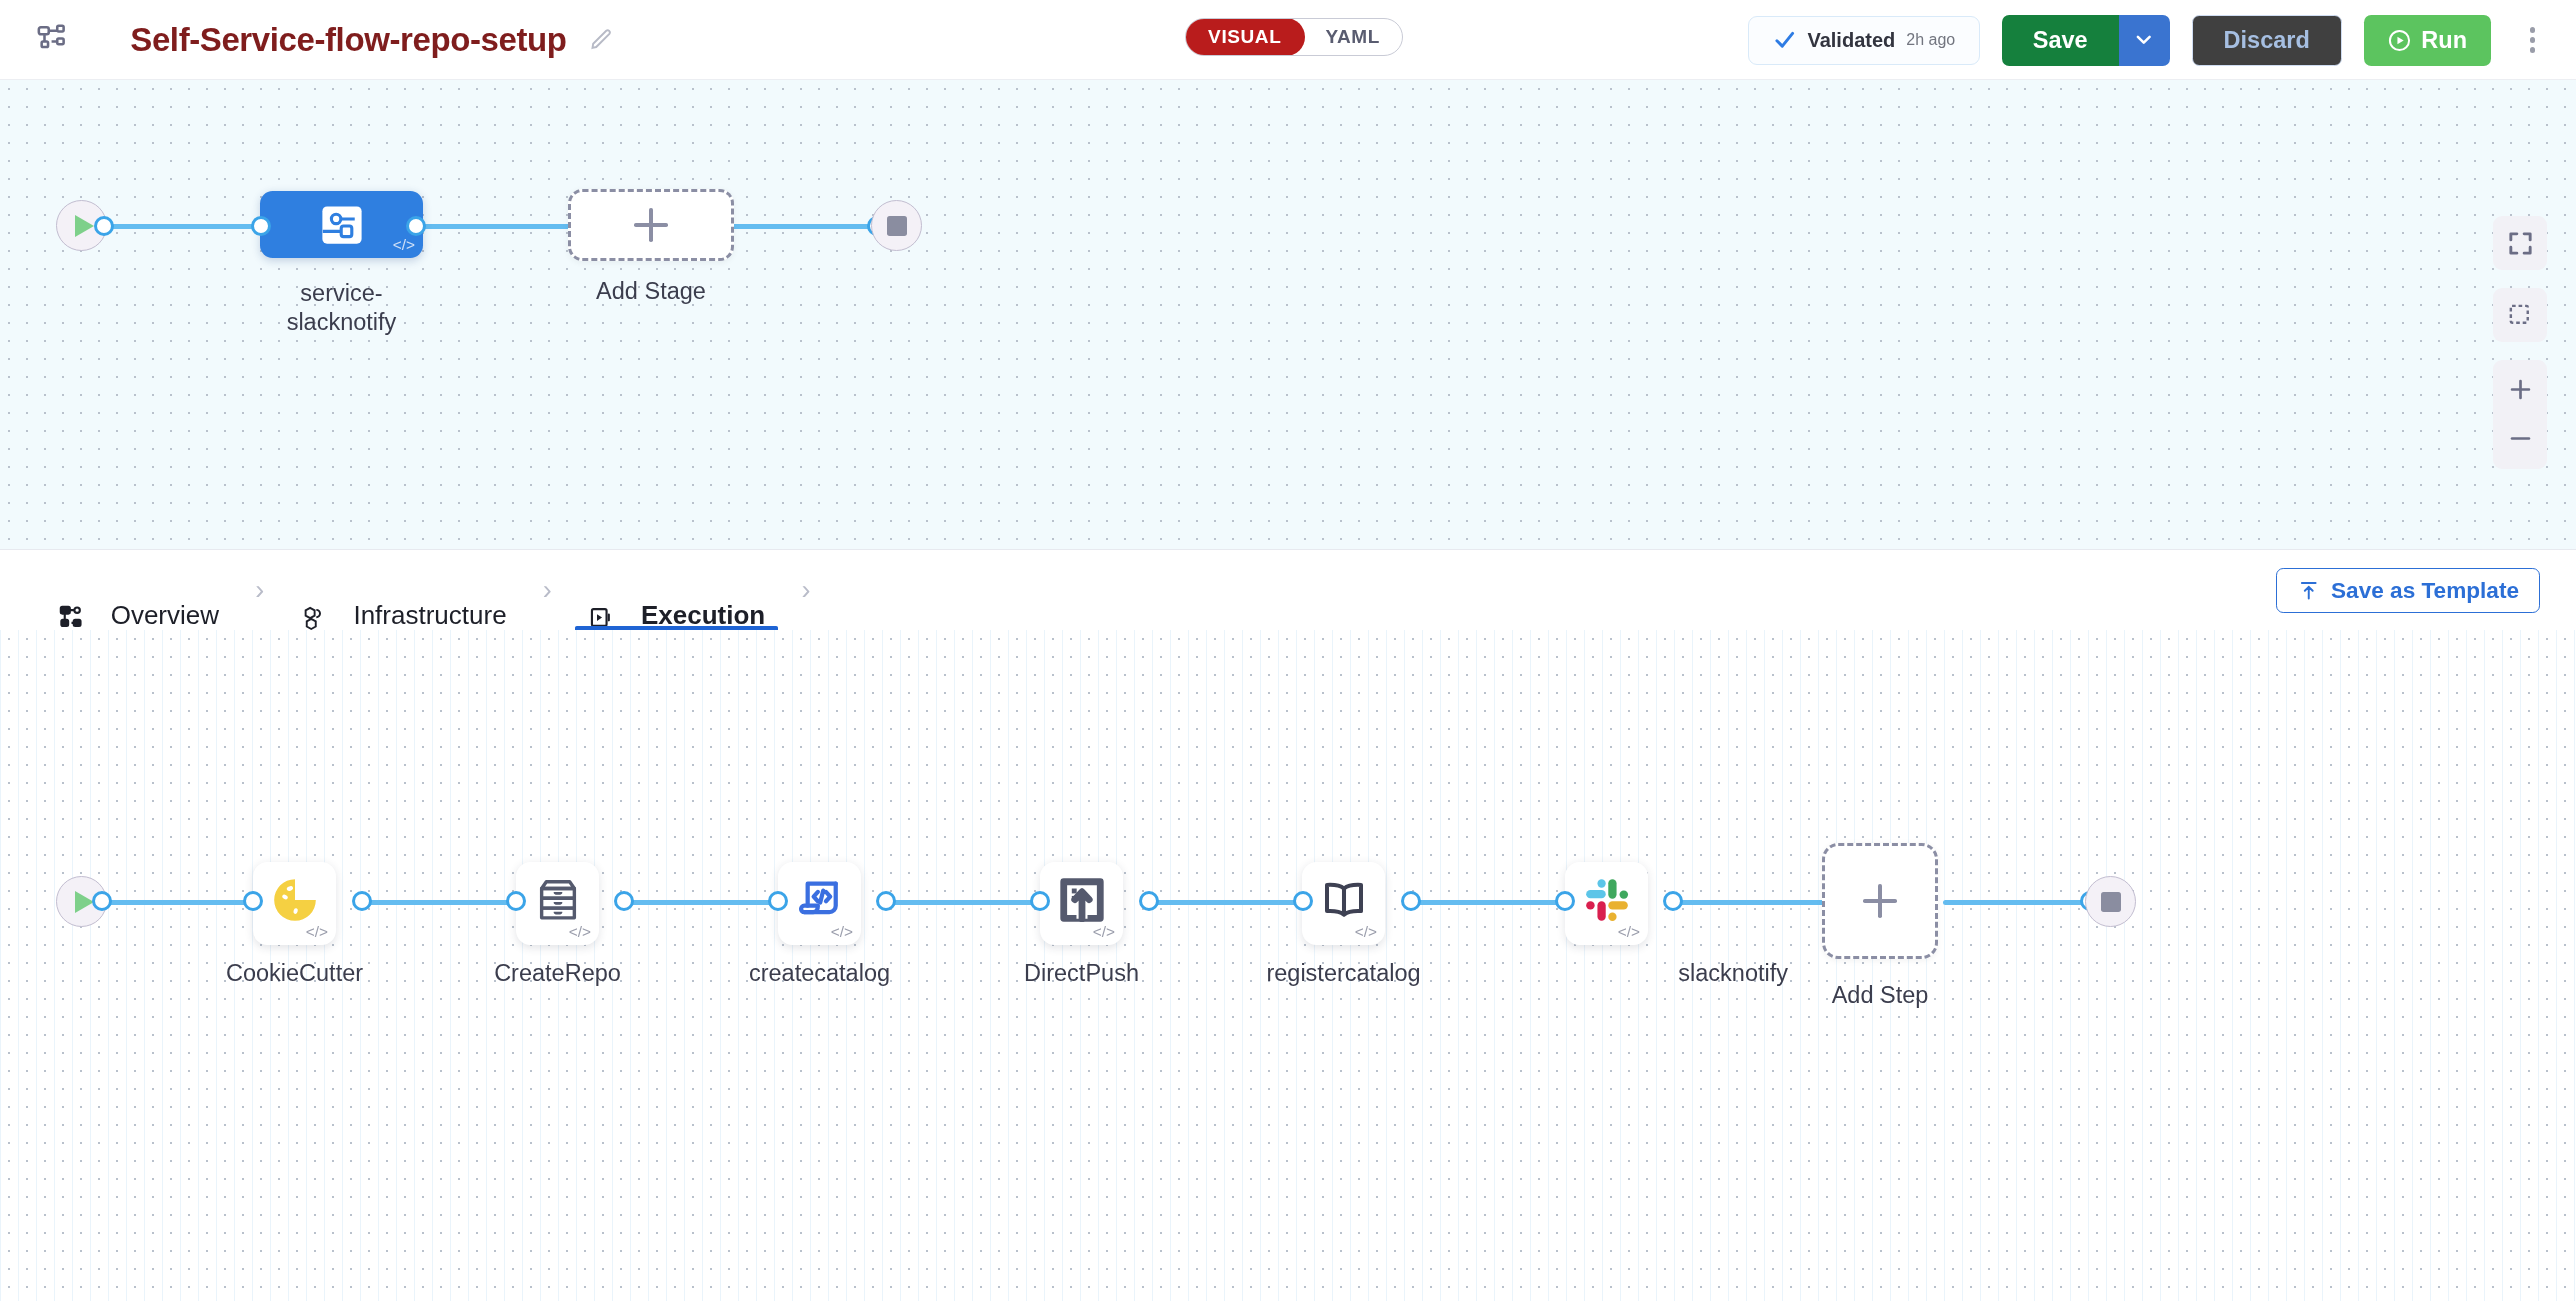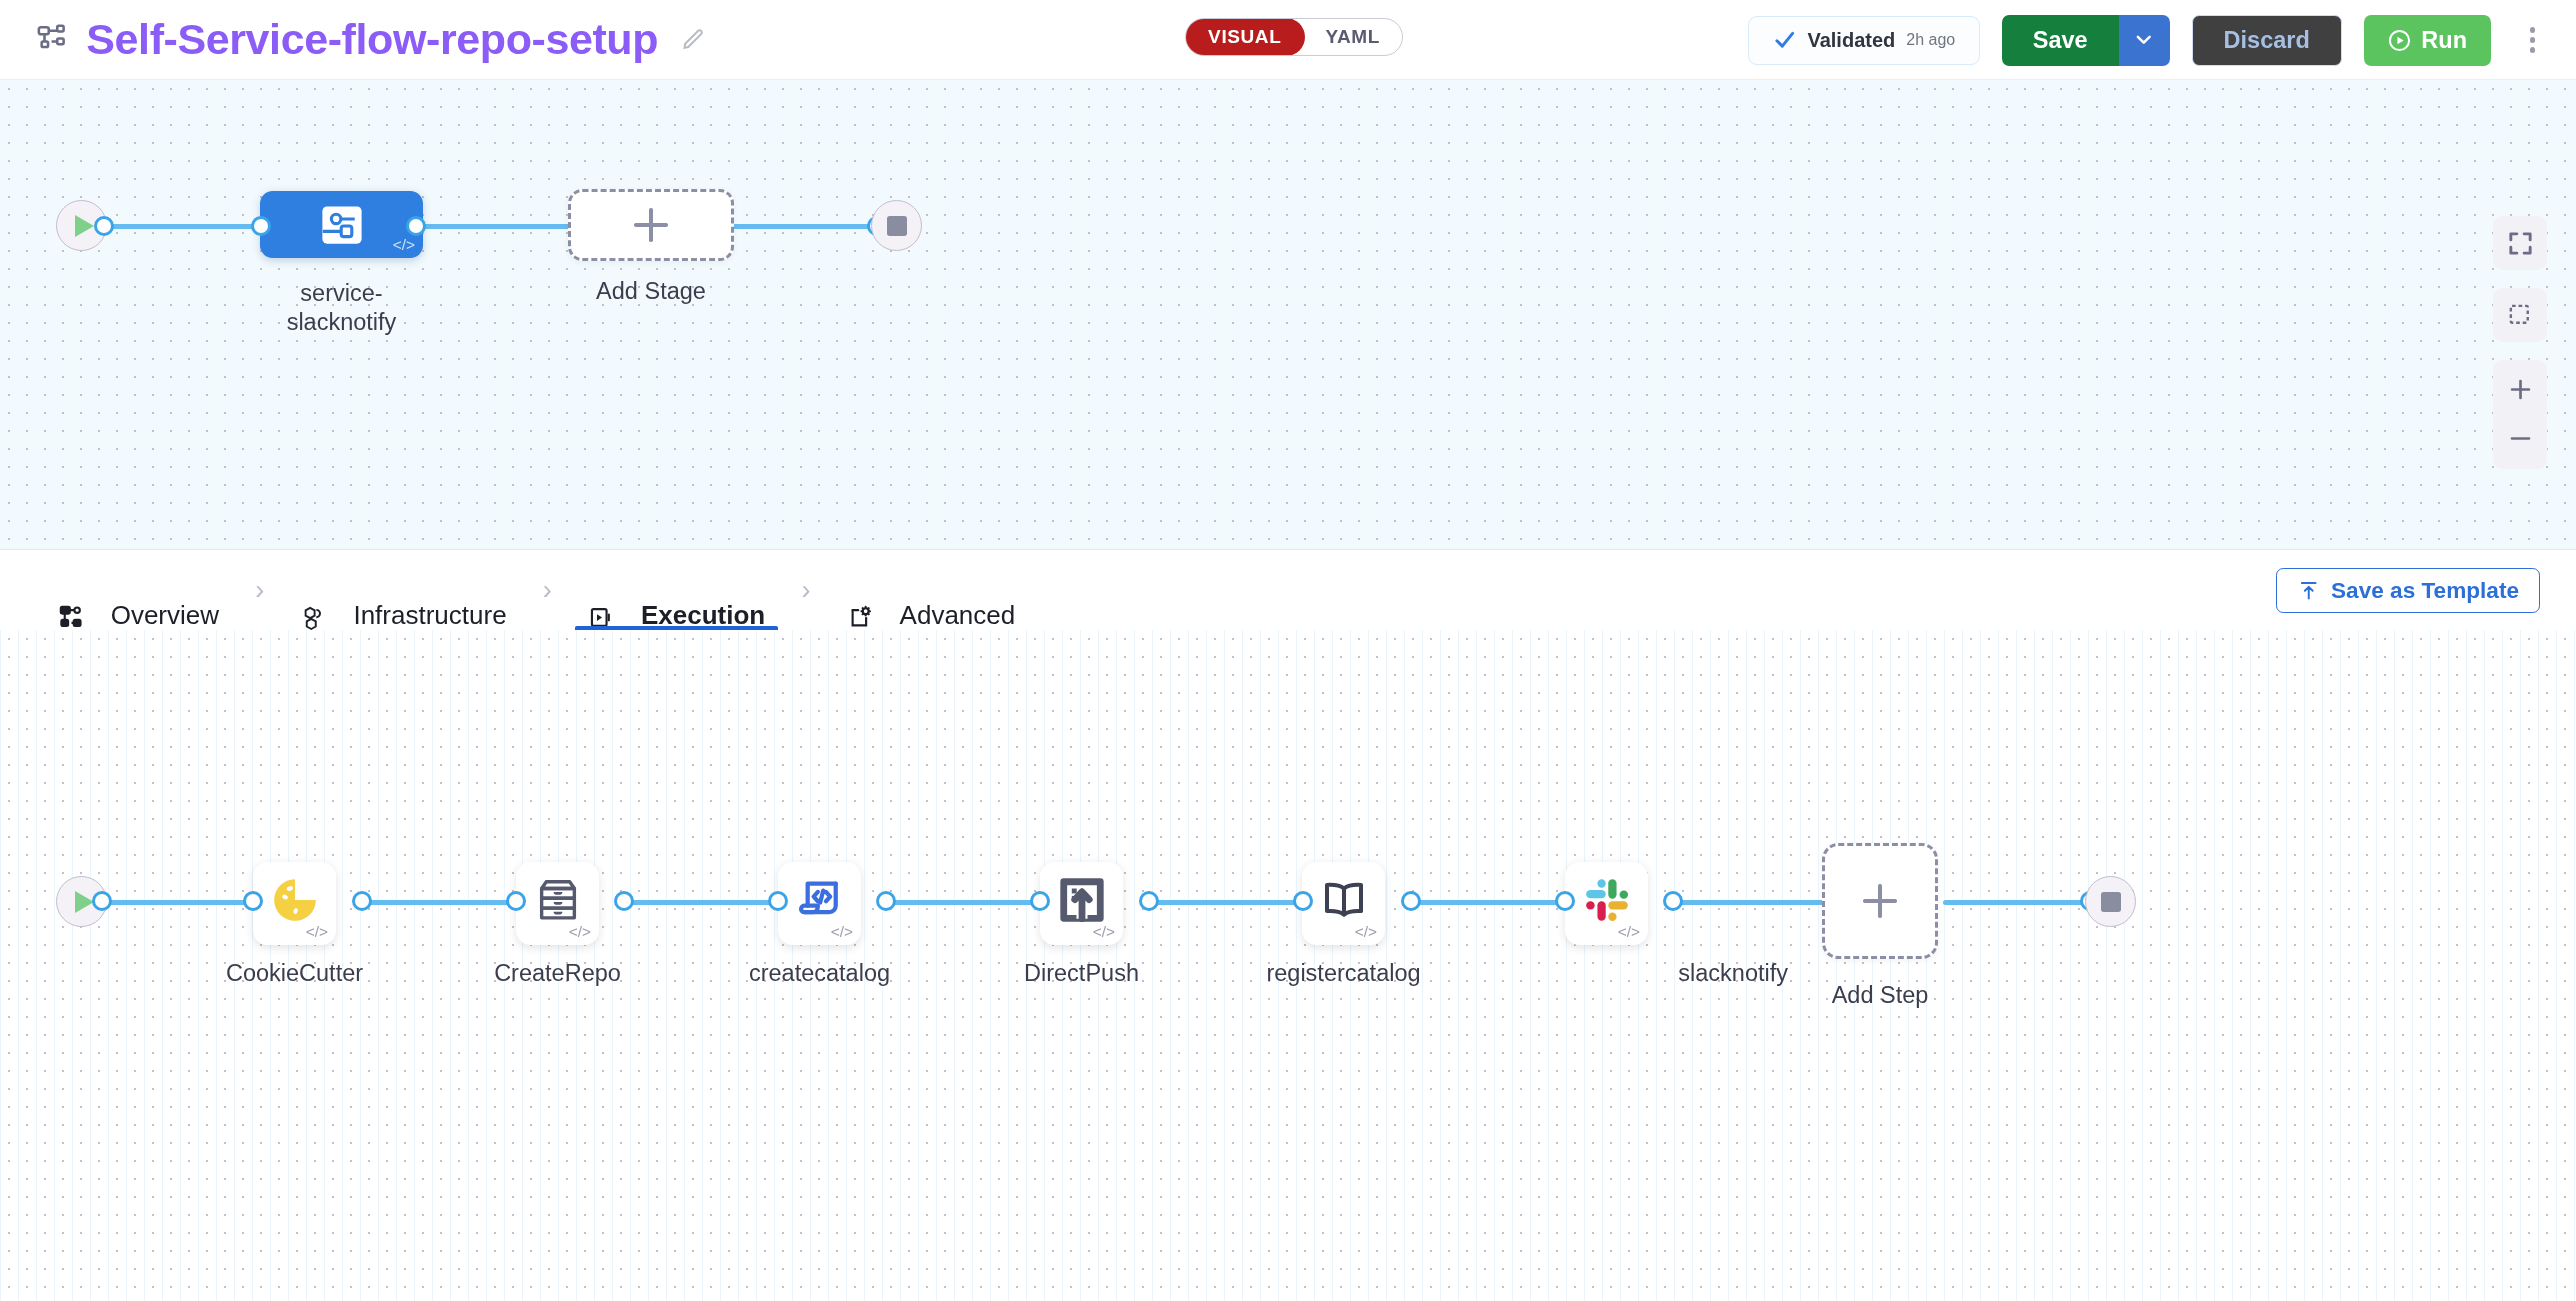--- a/index.html
+++ b/index.html
@@ -14,22 +14,22 @@
   .header {
     position: absolute; top: 0; left: 0;
     width: 2576px; height: 80px;
     background: #ffffff;
     border-bottom: 0.9px solid #eceef2;
     display: flex; align-items: center;
   }
   .hdr-left { display: flex; align-items: center; gap: 16.3px; padding-left: 36px; }
   .pipeline-icon { width: 34px; height: 34px; display: block; color: #6b6d85; }
   .pipeline-title {
-    font-size: 43px; font-weight: bold; color: #8b5cf6;
-    letter-spacing: -0.4px; white-space: nowrap;
+    font-size: 33px; font-weight: bold; color: #7f1d1d;
+    letter-spacing: -0.4px; white-space: nowrap; margin-left: 44px;
   }
   .edit-pencil { width: 27px; height: 27px; color: #b7bac6; margin-left: 5.4px; }
 
   .hdr-center {
     position: absolute; left: 1185px; top: 18px;
   }
   .mode-toggle {
     display: flex; align-items: stretch;
     border: 1.4px solid #c9cbd6; border-radius: 904px;
     height: 38px; overflow: hidden; background: #ffffff;
@@ -400,31 +400,20 @@
       <svg viewBox="0 0 24 24" fill="none" stroke="currentColor" stroke-width="1.9">
         <rect x="3.5" y="4.5" width="13" height="15" rx="1.4"></rect>
         <path d="M8 9l4.5 3L8 15z" fill="currentColor" stroke="none"></path>
         <path d="M18.5 9.5v5" stroke-linecap="round"></path>
       </svg>
     </span>
     <span>Execution</span>
   </div>
   <span class="tab-sep">›</span>
 
-  <div class="tab">
-    <span class="ticon">
-      <svg viewBox="0 0 24 24" fill="none" stroke="currentColor" stroke-width="1.9" stroke-linecap="round">
-        <path d="M5 5.5V19h12v-6"></path>
-        <path d="M5 5.5h5M17 13v-0.5"></path>
-        <circle cx="16.6" cy="6.4" r="2.6"></circle>
-        <path d="M16.6 2.6v1M16.6 9.2v1M12.8 6.4h1M19.4 6.4h1M13.9 3.7l.7.7M18.6 8.4l.7.7M19.3 3.7l-.7.7M13.9 9.1l.7-.7"></path>
-      </svg>
-    </span>
-    <span>Advanced</span>
-  </div>
 
   <div class="save-template-btn">
     <svg viewBox="0 0 24 24" fill="none" stroke="currentColor" stroke-width="2" stroke-linecap="round" stroke-linejoin="round">
       <path d="M5 4h14M12 20V8M12 8l-4 4M12 8l4 4"></path>
     </svg>
     <span>Save as Template</span>
   </div>
 </div>
 
 <div class="step-canvas">

